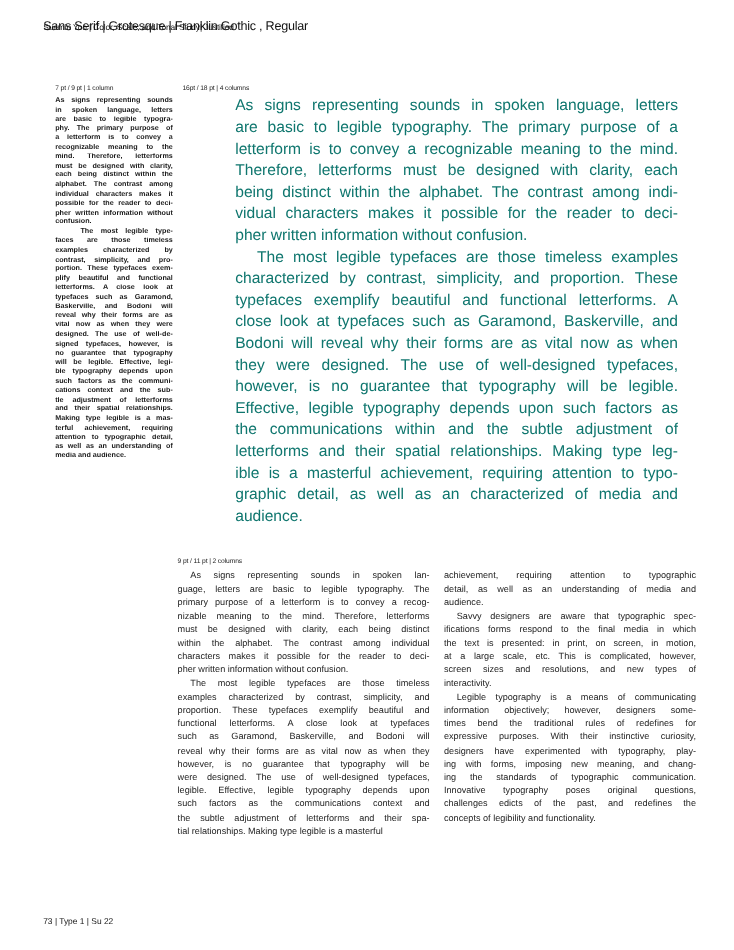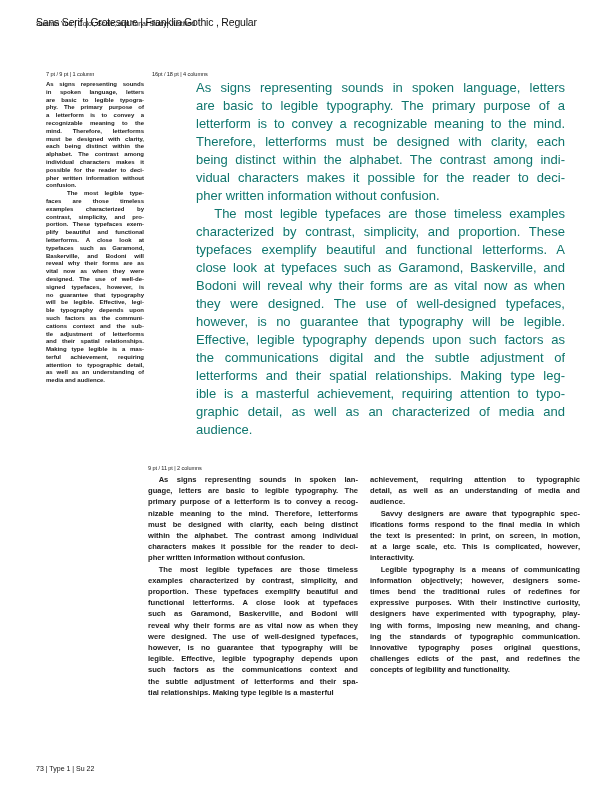--- a/index.html
+++ b/index.html
@@ -9,21 +9,21 @@
   .spec { font-size:5.6px; letter-spacing:-0.1px; color:#222; }
   .col7 { position:absolute; left:46px; top:71px; width:98px; }
   .col7 .spec { margin-bottom:4px; }
   .col7 .body { font-size:6px; line-height:7.8px; font-weight:bold; color:#1a1a1a; }
   .col16 { position:absolute; left:152px; top:71px; width:413px; }
   .col16 .spec { margin-bottom:2px; }
   .col16 .body { font-size:13px; line-height:18px; color:#0f766e;margin-left:44px; }
   .col9 { position:absolute; left:148px; top:465px; width:432px; }
   .col9 .spec { margin-bottom:3px; }
   .col9 .cols { display:flex; gap:12px; }
-  .col9 .c { width:210px; font-size:7.6px; line-height:11.2px; font-weight:bold; color:#1d1d1d; }
+  .col9 .c { width:210px; font-size:7.6px; line-height:11.2px; font-weight:normal; color:#1d1d1d; }
   .line { display:block; text-align:justify; text-align-last:justify; white-space:nowrap; overflow:hidden; }
   .line.last { text-align-last:left; }
   .line.ind { padding-left:1.4em; }
   .col7 .line.ind { padding-left:3.5em; }
   .footer { position:absolute; left:36px; top:765px; font-size:7px; }
 </style>
 </head>
 <body>
 
 <div class="hdr-meta">Suemin Yoo  | Color, Scale, and Tonal Study|  Justified</div>
@@ -92,21 +92,21 @@
       </div>
       <div>
         <span class="line ind">The most legible typefaces are those timeless examples</span>
         <span class="line">characterized by contrast, simplicity, and proportion. These</span>
         <span class="line">typefaces exemplify beautiful and functional letterforms. A</span>
         <span class="line">close look at typefaces such as Garamond, Baskerville, and</span>
         <span class="line">Bodoni will reveal why their forms are as vital now as when</span>
         <span class="line">they were designed. The use of well-designed typefaces,</span>
         <span class="line">however, is no guarantee that typography will be legible.</span>
         <span class="line">Effective, legible typography depends upon such factors as</span>
-        <span class="line">the communications digital and the subtle adjustment of</span>
+        <span class="line">the communications within and the subtle adjustment of</span>
         <span class="line">letterforms and their spatial relationships. Making type leg-</span>
         <span class="line">ible is a masterful achievement, requiring attention to typo-</span>
         <span class="line">graphic detail, as well as an characterized of media and</span>
         <span class="line last">audience.</span>
       </div>
     </div>
 </div>
 
 <div class="col9">
   <div class="spec">9 pt / 11 pt | 2 columns</div>
@@ -122,39 +122,40 @@
           <span class="line">characters makes it possible for the reader to deci-</span>
           <span class="line last">pher written information without confusion.</span>
         </div>
         <div>
           <span class="line ind">The most legible typefaces are those timeless</span>
           <span class="line">examples characterized by contrast, simplicity, and</span>
           <span class="line">proportion. These typefaces exemplify beautiful and</span>
           <span class="line">functional letterforms. A close look at typefaces</span>
           <span class="line">such as Garamond, Baskerville, and Bodoni will</span>
           <span class="line">reveal why their forms are as vital now as when they</span>
+          <span class="line">however, is no guarantee that typography will be</span>
           <span class="line">were designed. The use of well-designed typefaces,</span>
-          <span class="line">however, is no guarantee that typography will be</span>
           <span class="line">legible. Effective, legible typography depends upon</span>
           <span class="line">such factors as the communications context and</span>
           <span class="line">the subtle adjustment of letterforms and their spa-</span>
           <span class="line last">tial relationships. Making type legible is a masterful</span>
         </div>
       </div>
     <div class="c">
         <div>
           <span class="line">achievement, requiring attention to typographic</span>
           <span class="line">detail, as well as an understanding of media and</span>
           <span class="line last">audience.</span>
         </div>
         <div>
           <span class="line ind">Savvy designers are aware that typographic spec-</span>
           <span class="line">ifications forms respond to the final media in which</span>
           <span class="line">the text is presented: in print, on screen, in motion,</span>
           <span class="line">at a large scale, etc. This is complicated, however,</span>
+          <span class="line">screen sizes and resolutions, and new types of</span>
           <span class="line last">interactivity.</span>
         </div>
         <div>
           <span class="line ind">Legible typography is a means of communicating</span>
           <span class="line">information objectively; however, designers some-</span>
           <span class="line">times bend the traditional rules of redefines for</span>
           <span class="line">expressive purposes. With their instinctive curiosity,</span>
           <span class="line">designers have experimented with typography, play-</span>
           <span class="line">ing with forms, imposing new meaning, and chang-</span>
           <span class="line">ing the standards of typographic communication.</span>

